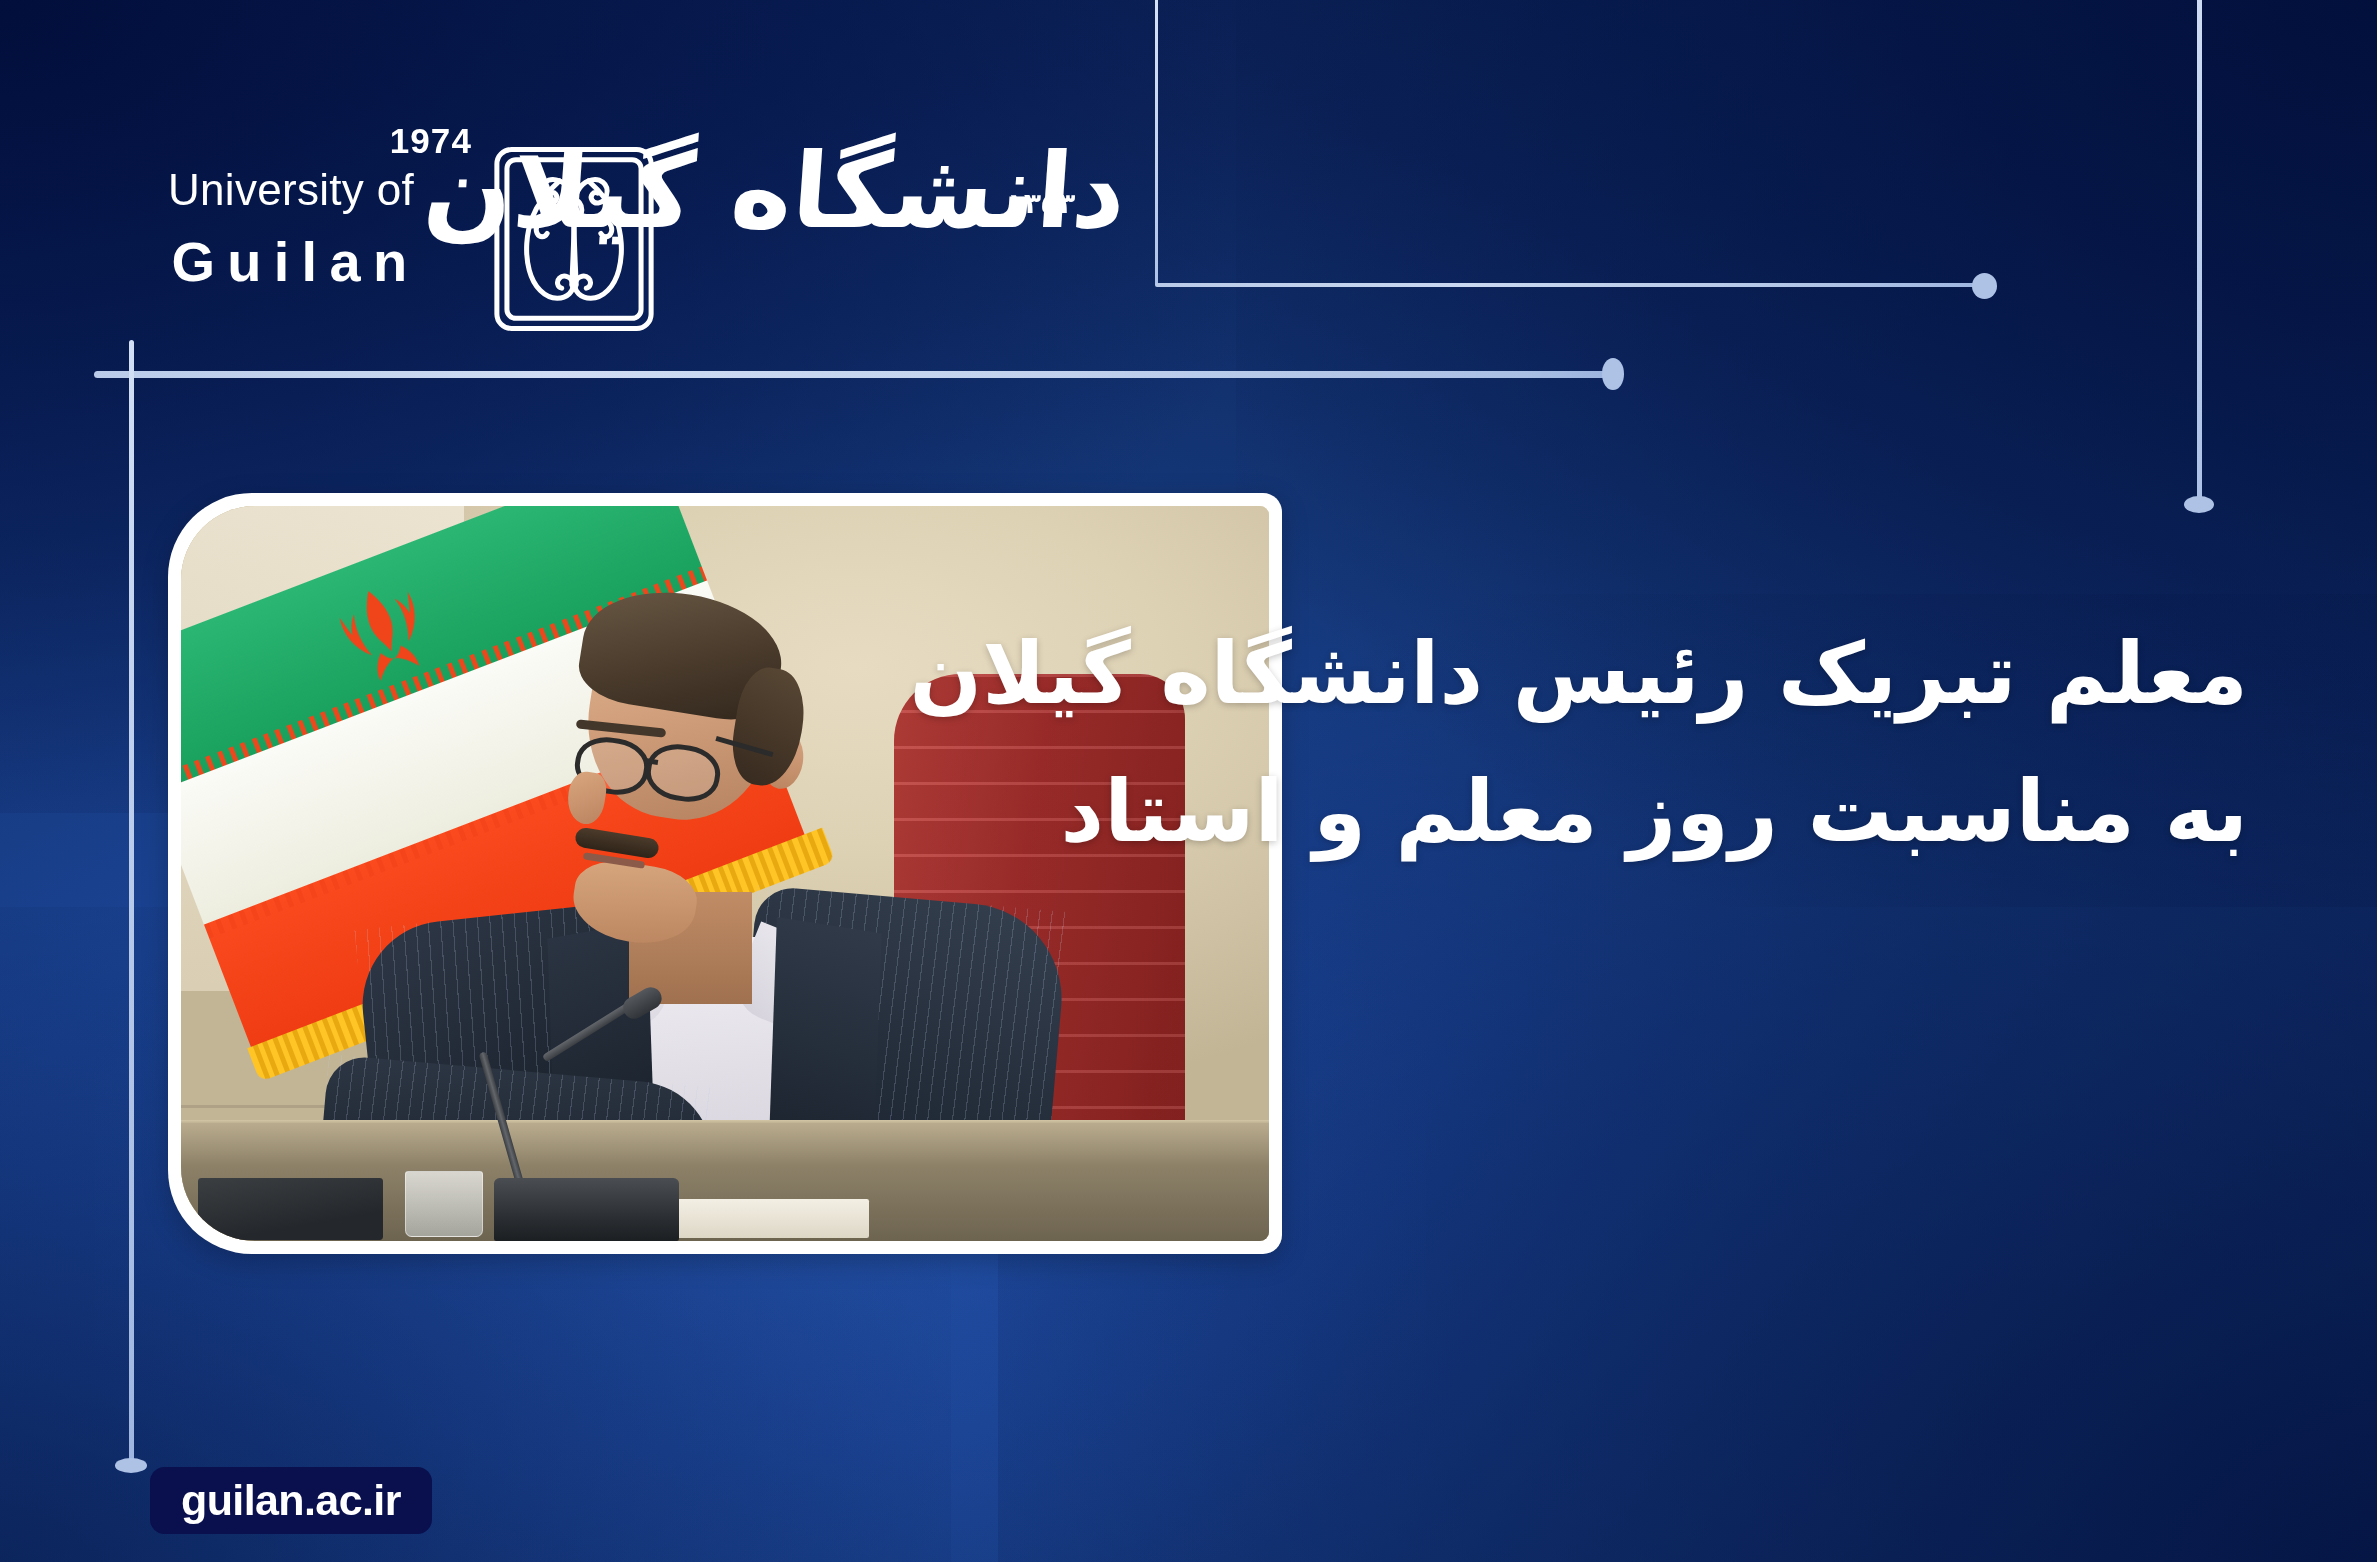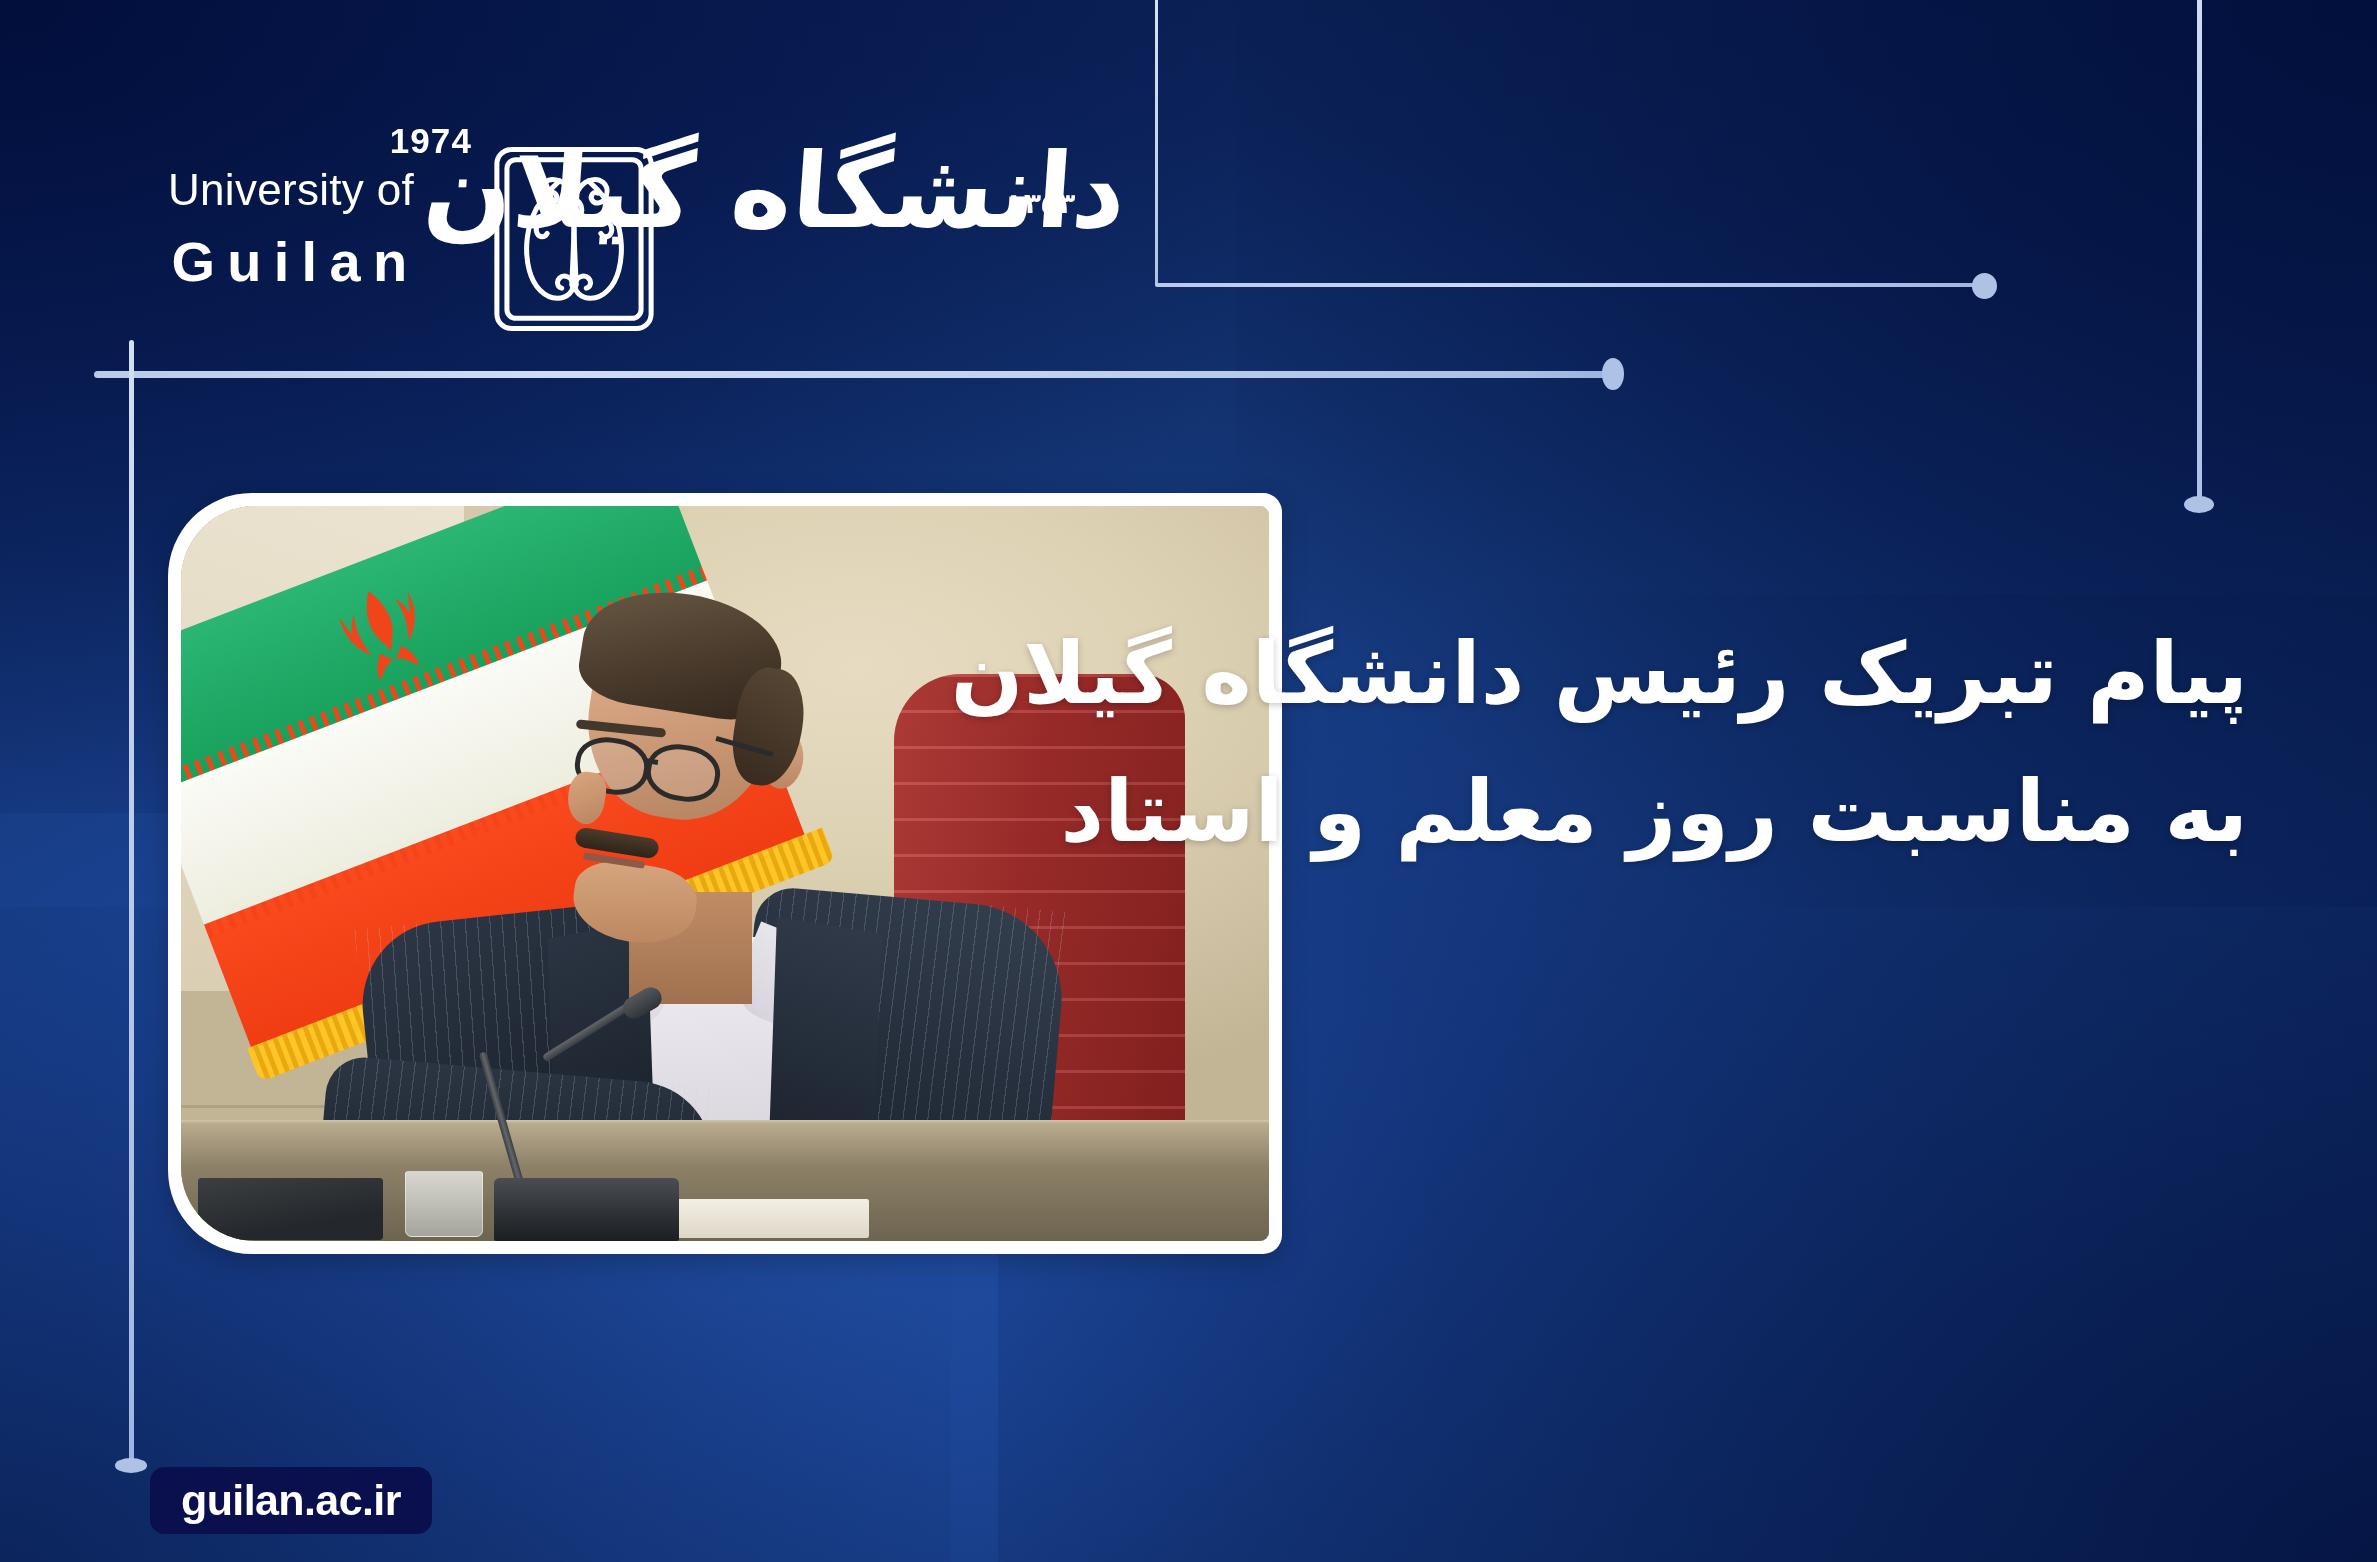--- a/index.html
+++ b/index.html
@@ -560,21 +560,21 @@
       <div class="ph" id="mic-arm2"></div>
       <div class="ph" id="mic-head"></div>
       <div class="ph" id="mic-base"></div>
       <div class="ph" id="glass"></div>
       <div class="ph" id="folder"></div>
 
     </div>
   </div>
 
   <div id="headline">
-    <span class="line line1">پیام تبریک رئیس دانشگاه گیلان</span>
+    <span class="line line1">معلم تبریک رئیس دانشگاه گیلان</span>
     <span class="line line2">به مناسبت روز معلم و استاد</span>
   </div>
 
   <div id="url-badge">
     <span>guilan.ac.ir</span>
   </div>
 
 </div>
 
 

